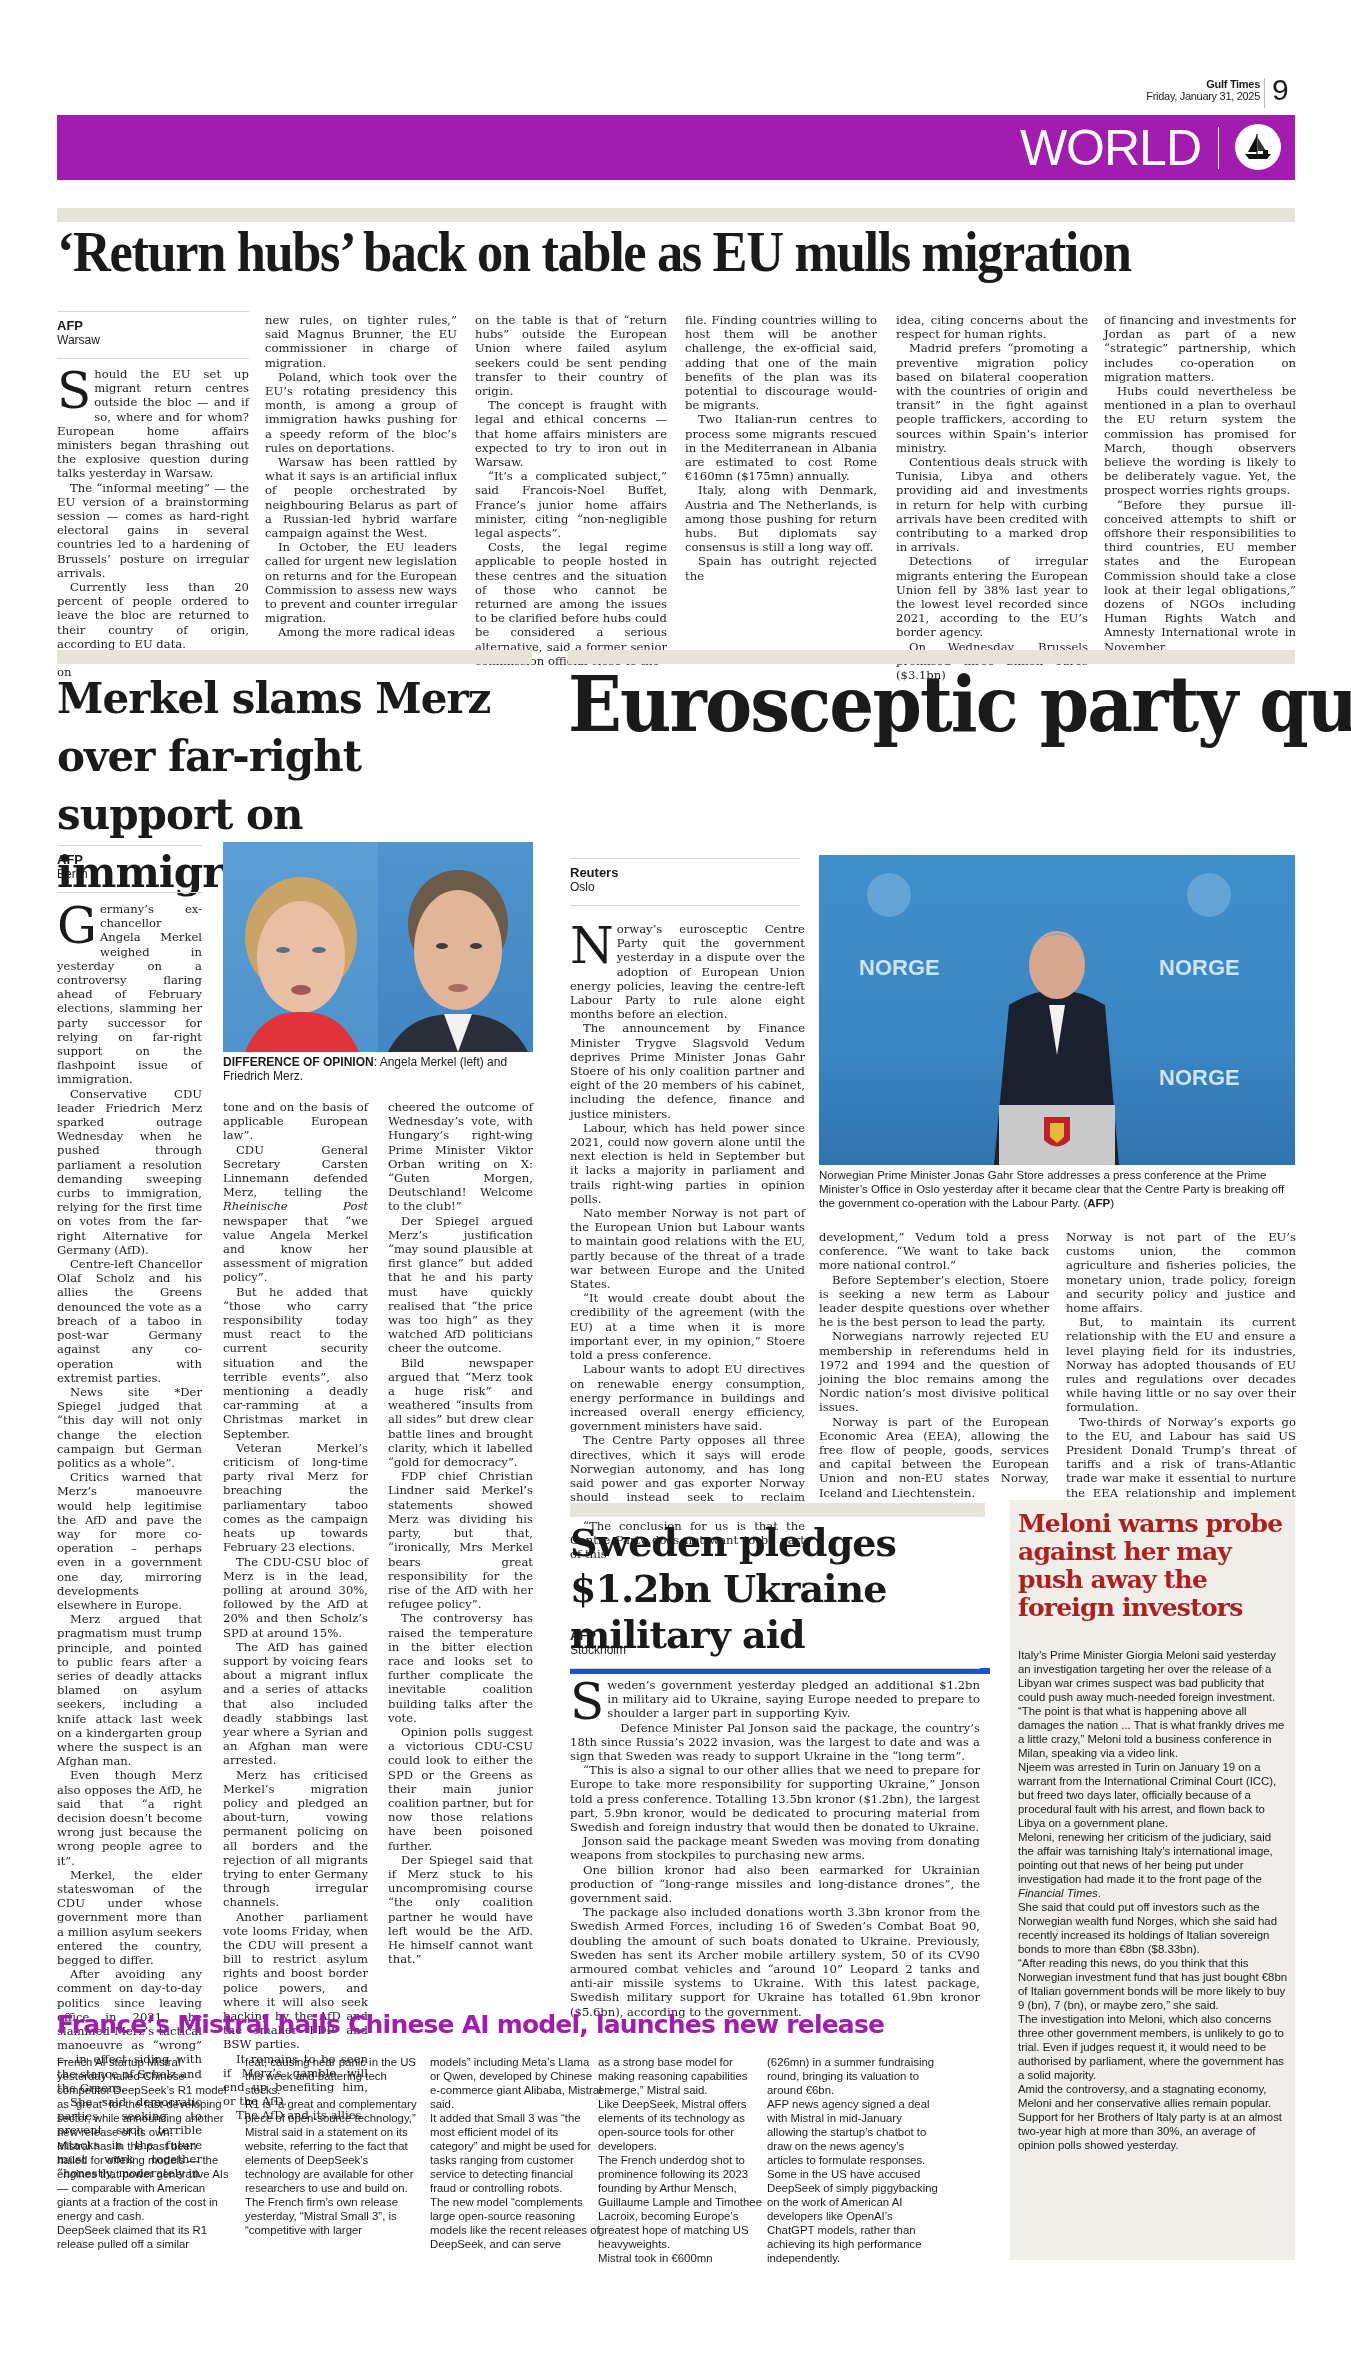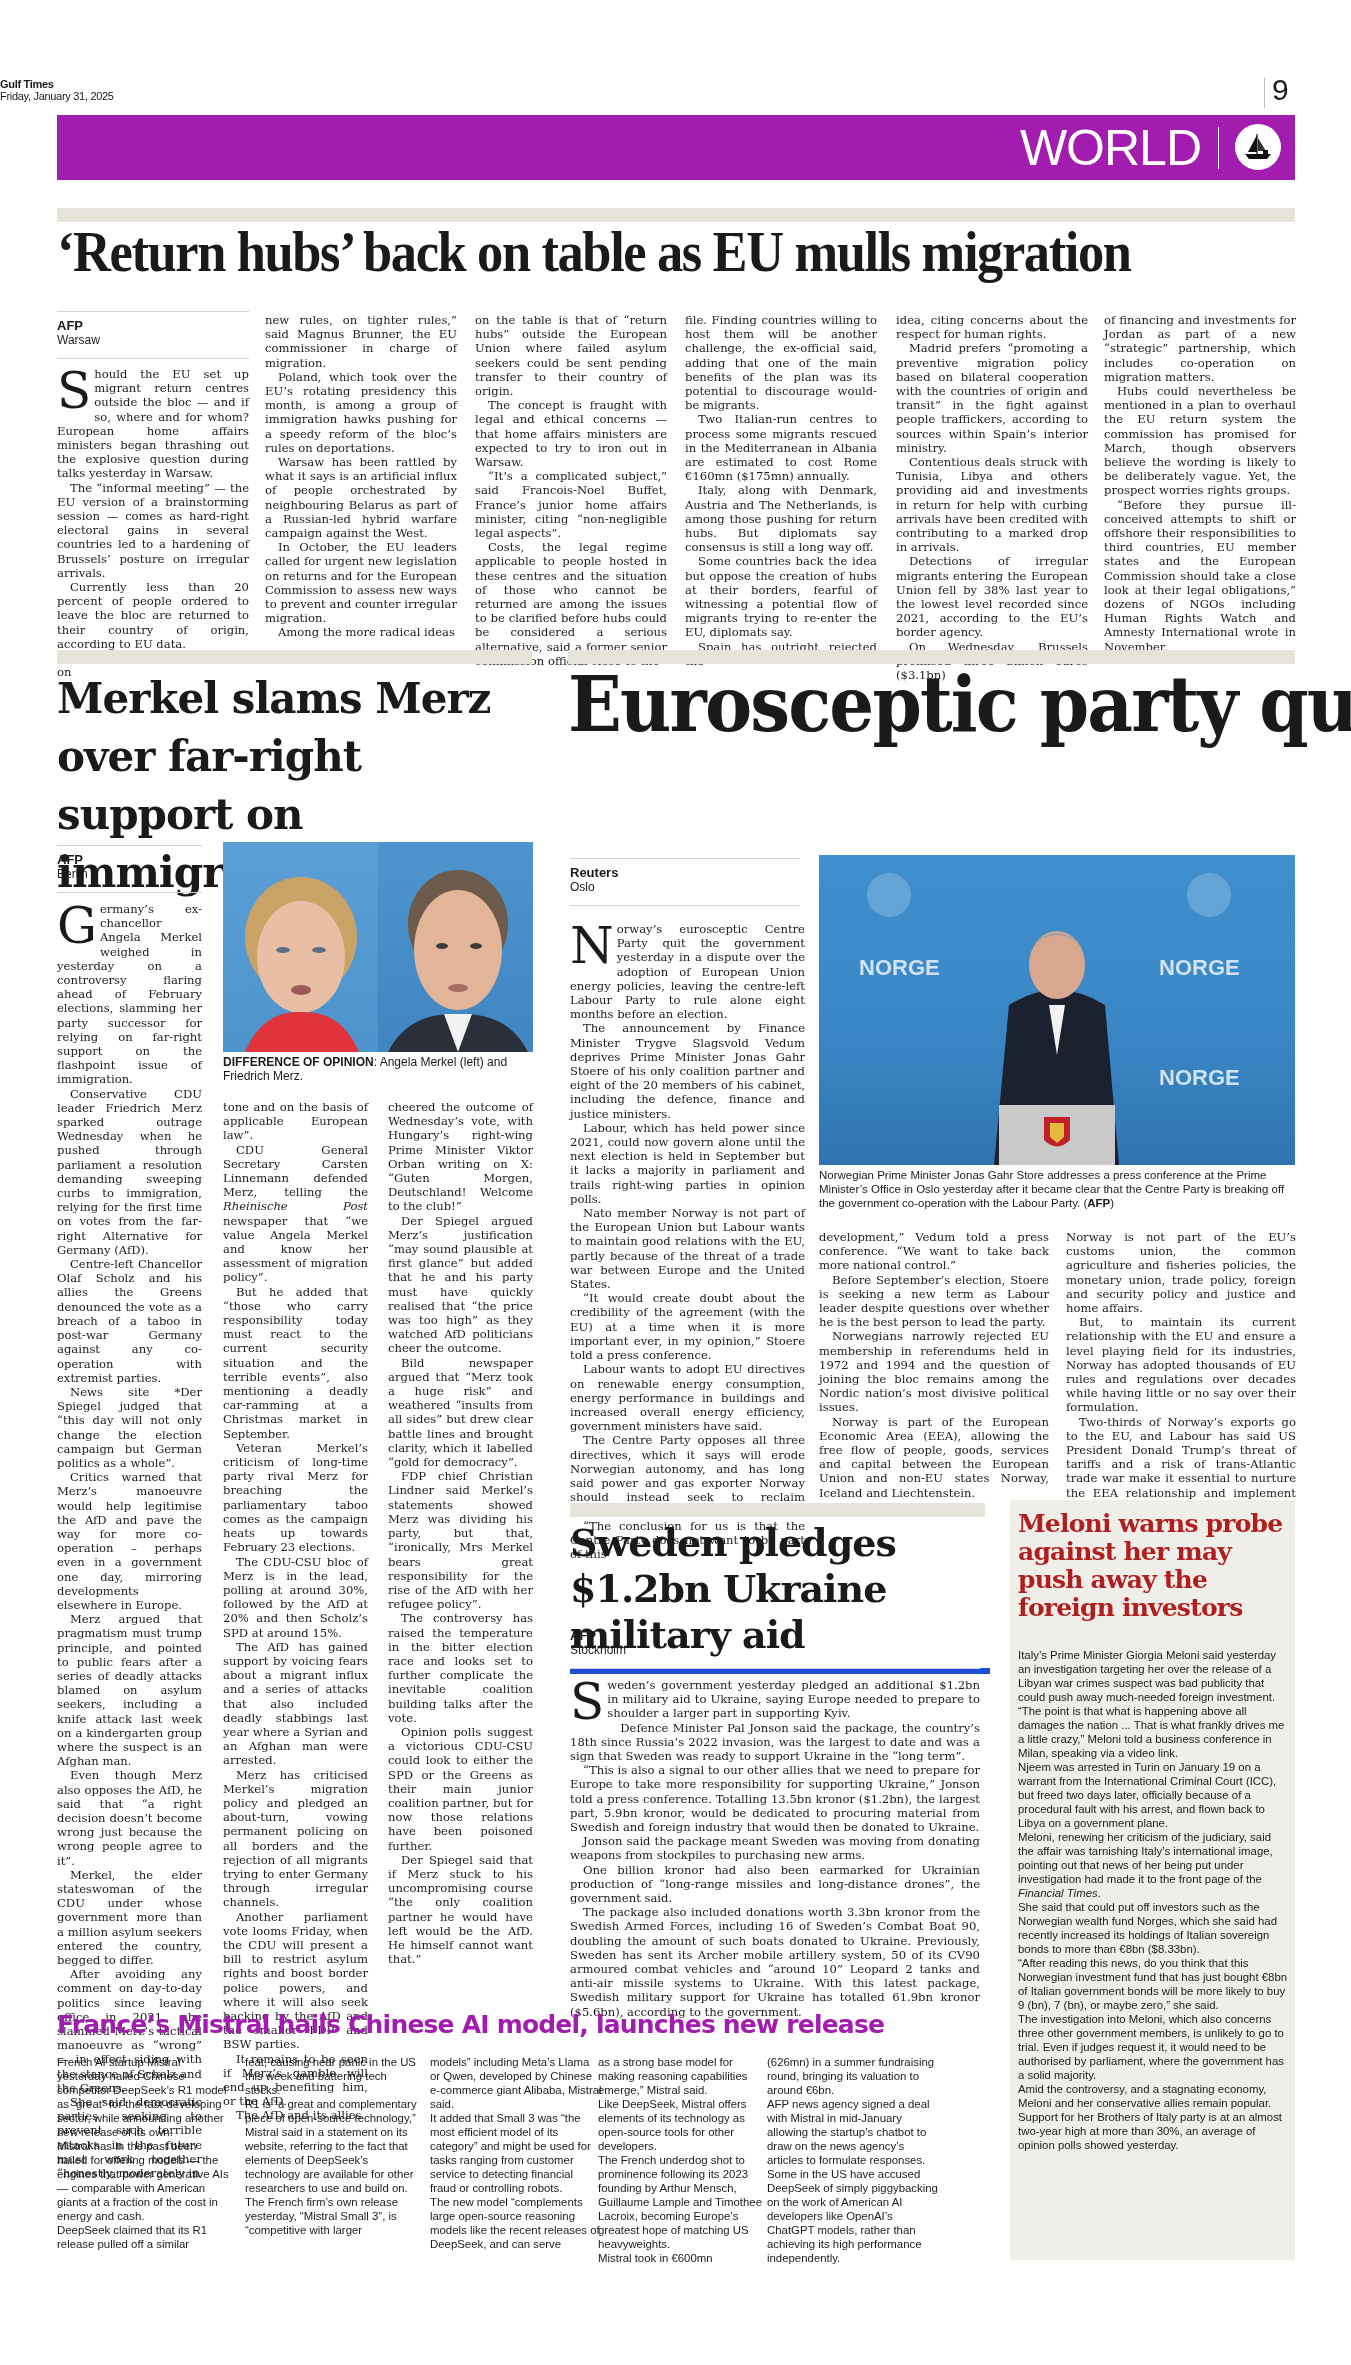--- a/index.html
+++ b/index.html
@@ -1,20 +1,20 @@
 <!DOCTYPE html>
 <html><head>
 <meta charset="utf-8">
 <style>
   * { box-sizing: border-box; margin: 0; padding: 0; }
   html, body { width: 1351px; height: 2365px; background: #ffffff; overflow: hidden; }
   body { position: relative; font-family: "DejaVu Serif", serif; color: #1a1a1a; }
 
   
-  .masthead-meta { position: absolute; left: 0; top: 78px; width: 1260px; text-align: left; font-family: "Liberation Sans", sans-serif; }
+  .masthead-meta { position: absolute; left: 0; top: 78px; width: 1260px; text-align: right; font-family: "Liberation Sans", sans-serif; }
   .masthead-meta .paper { font-size: 11px; font-weight: bold; letter-spacing: -0.3px; }
   .masthead-meta .date { font-size: 11px; letter-spacing: -0.3px; }
   .page-no { position: absolute; left: 1272px; top: 74px; font-family: "Liberation Sans", sans-serif; font-size: 30px; line-height: 32px; color: #1a1a1a; }
   .page-no-divider { position: absolute; left: 1264px; top: 78px; width: 1px; height: 30px; background: #bbbbbb; }
   .section-bar { position: absolute; left: 57px; top: 115px; width: 1238px; height: 65px; background: #a21caf; }
   .section-bar .section-name { position: absolute; right: 94px; top: 4px; font-family: "Liberation Sans", sans-serif; font-size: 50px; font-weight: 300; color: #ffffff; letter-spacing: -1px; line-height: 58px; }
   .section-bar .bar-divider { position: absolute; right: 76px; top: 12px; width: 1px; height: 42px; background: #ffffff; }
   .section-bar .logo-badge { position: absolute; right: 14px; top: 9px; width: 46px; height: 46px; border-radius: 50%; background: #ffffff; display: flex; align-items: center; justify-content: center; }
 
   
@@ -103,21 +103,20 @@
 <div class="col" style="left:475px; top:313px; width:192px;">
   <p class="first">on the table is that of “return hubs” outside the European Union where failed asylum seekers could be sent pending transfer to their country of origin.</p>
   <p>The concept is fraught with legal and ethical concerns — that home affairs ministers are expected to try to iron out in Warsaw.</p>
   <p>“It’s a complicated subject,” said Francois-Noel Buffet, France’s junior home affairs minister, citing “non-negligible legal aspects”.</p>
   <p>Costs, the legal regime applicable to people hosted in these centres and the situation of those who cannot be returned are among the issues to be clarified before hubs could be considered a serious alternative, said a former senior commission official close to the</p>
 </div>
 <div class="col" style="left:685px; top:313px; width:192px;">
   <p class="first">file. Finding countries willing to host them will be another challenge, the ex-official said, adding that one of the main benefits of the plan was its potential to discourage would-be migrants.</p>
   <p>Two Italian-run centres to process some migrants rescued in the Mediterranean in Albania are estimated to cost Rome €160mn ($175mn) annually.</p>
   <p>Italy, along with Denmark, Austria and The Netherlands, is among those pushing for return hubs. But diplomats say consensus is still a long way off.</p>
-  <p>Some countries back the idea but oppose the creation of hubs at their borders, fearful of witnessing a potential flow of migrants trying to re-enter the EU, diplomats say.</p>
   <p>Spain has outright rejected the</p>
 </div>
 <div class="col" style="left:896px; top:313px; width:192px;">
   <p class="first">idea, citing concerns about the respect for human rights.</p>
   <p>Madrid prefers “promoting a preventive migration policy based on bilateral cooperation with the countries of origin and transit” in the fight against people traffickers, according to sources within Spain’s interior ministry.</p>
   <p>Contentious deals struck with Tunisia, Libya and others providing aid and investments in return for help with curbing arrivals have been credited with contributing to a marked drop in arrivals.</p>
   <p>Detections of irregular migrants entering the European Union fell by 38% last year to the lowest level recorded since 2021, according to the EU’s border agency.</p>
   <p>On Wednesday, Brussels promised three billion euros ($3.1bn)</p>
 </div>
 <div class="col" style="left:1104px; top:313px; width:192px;">

